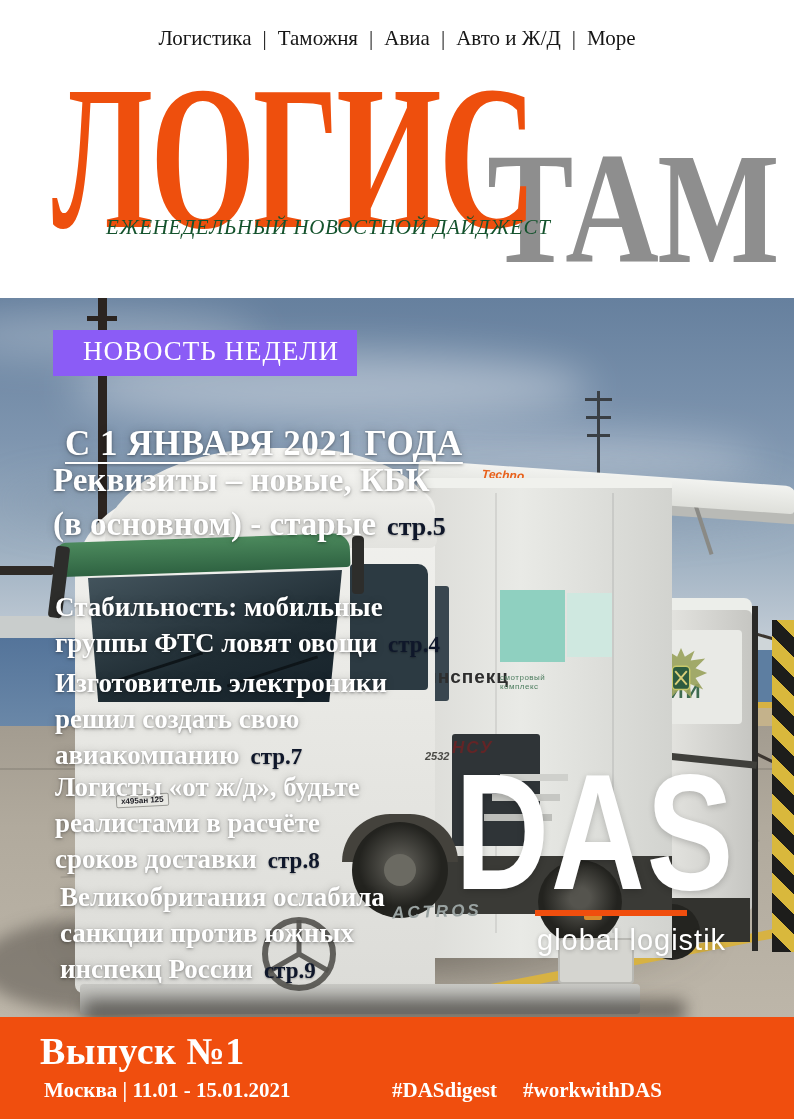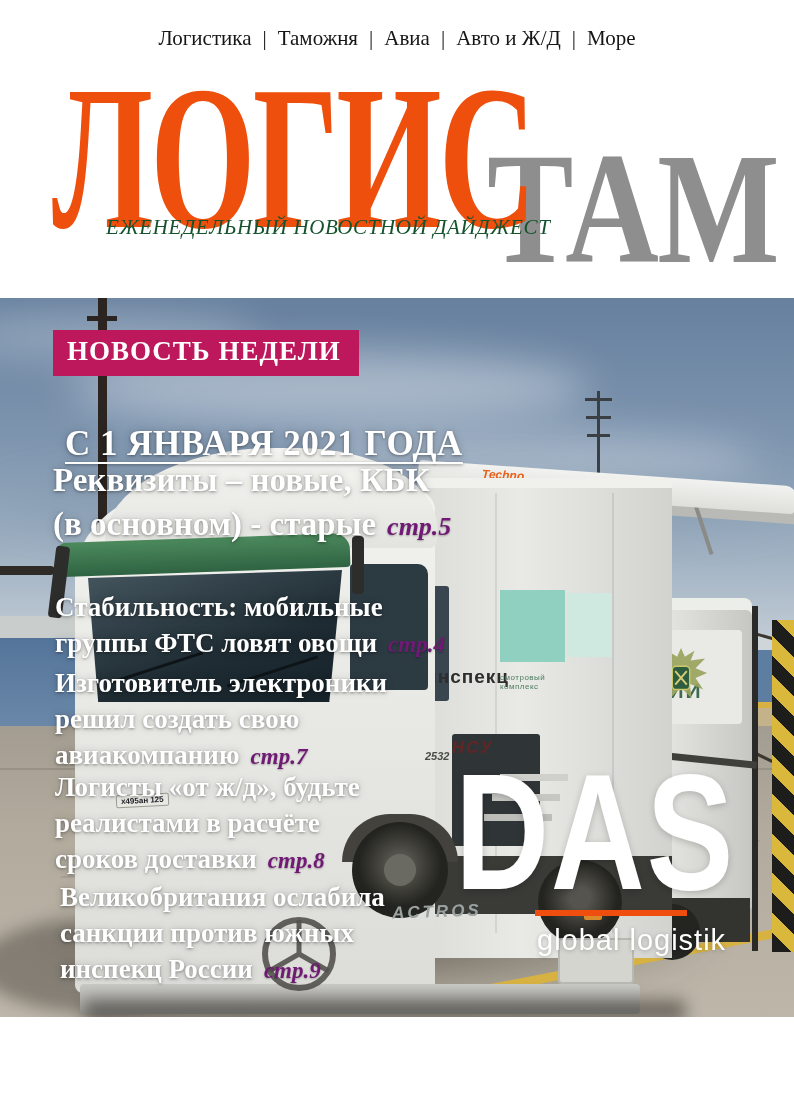--- a/index.html
+++ b/index.html
@@ -15,27 +15,27 @@
           color:#EE4F0D;transform:scaleX(.66);transform-origin:top left;letter-spacing:-4px;z-index:3;}
   .title-secondary{position:absolute;left:487px;top:130px;font-size:158px;line-height:1;font-weight:bold;
           color:#8E8E8E;transform:scaleX(.82);transform-origin:top left;letter-spacing:-2px;z-index:2;}
   .masthead-tagline{position:absolute;left:106px;top:215px;font-size:21px;font-style:italic;
           color:#14532d;letter-spacing:.6px;z-index:4;}
 
   
   .photo{position:absolute;left:0;top:298px;width:794px;height:719px;overflow:hidden;background:#8fa3b8;}
   .photo .abs{position:absolute;}
   .overlay-text{color:#fff;font-weight:bold;text-shadow:0 1px 3px rgba(0,0,0,.38),0 0 10px rgba(0,0,0,.18);z-index:30;}
-  .badge{position:absolute;left:53px;top:32px;background:#be185d;color:#fff;font-weight:bold;
-         font-size:27px;padding:6px 18px 9px 14px;letter-spacing:1px;z-index:30;}
+  .badge{position:absolute;left:53px;top:32px;background:#8b5cf6;color:#fff;font-weight:normal;
+         font-size:27px;padding:6px 18px 9px 30px;letter-spacing:1px;z-index:30;}
   .headline{position:absolute;left:53px;top:114px;font-size:35px;letter-spacing:.5px;
          text-decoration:underline;text-decoration-thickness:2px;text-underline-offset:7px;z-index:30;}
   .subhead{position:absolute;left:53px;top:160px;font-size:33px;line-height:1.34;z-index:30;}
   .news-item{position:absolute;font-size:27px;line-height:1.33;z-index:30;}
-  .pageref{font-style:italic;font-weight:600;color:#701a75;margin-left:11px;text-shadow:0 1px 2px rgba(0,0,0,.3);}
+  .pageref{font-weight:600;color:#0f172a;margin-left:11px;text-shadow:0 1px 2px rgba(0,0,0,.3);}
   .subhead .pageref{font-size:26px;}
   .news-item .pageref{font-size:23px;}
 
   .das{position:absolute;left:455px;top:452px;z-index:31;color:#fff;
        font-family:"Liberation Sans",sans-serif;font-weight:bold;font-size:165px;line-height:1;
        transform:scaleX(.79);transform-origin:top left;letter-spacing:2px;
        text-shadow:0 2px 8px rgba(0,0,0,.2);}
   .das-rule{position:absolute;left:535px;top:612px;width:152px;height:6px;background:#F04E0E;z-index:31;}
   .das-tagline{position:absolute;left:537px;top:626px;z-index:31;color:#fff;
        font-family:"Liberation Sans",sans-serif;font-size:29px;letter-spacing:1px;
@@ -231,14 +231,20 @@
       <span>Великобритания ослабила</span><br>
       <span>санкции против южных</span><br>
       <span>инспекц России</span><span class="pageref">стр.9</span>
     </div>
 
     <div class="das">DAS</div>
     <div class="das-rule"></div>
     <div class="das-tagline">global logistik</div>
   </section>
 
+  <footer class="footer">
+    <div class="footer-issue">Выпуск №1</div>
+    <div class="footer-loc">Москва | 11.01 - 15.01.2021</div>
+    <div class="footer-tag1">#DASdigest</div>
+    <div class="footer-tag2">#workwithDAS</div>
+  </footer>
 
 </div>
 
 </body></html>

